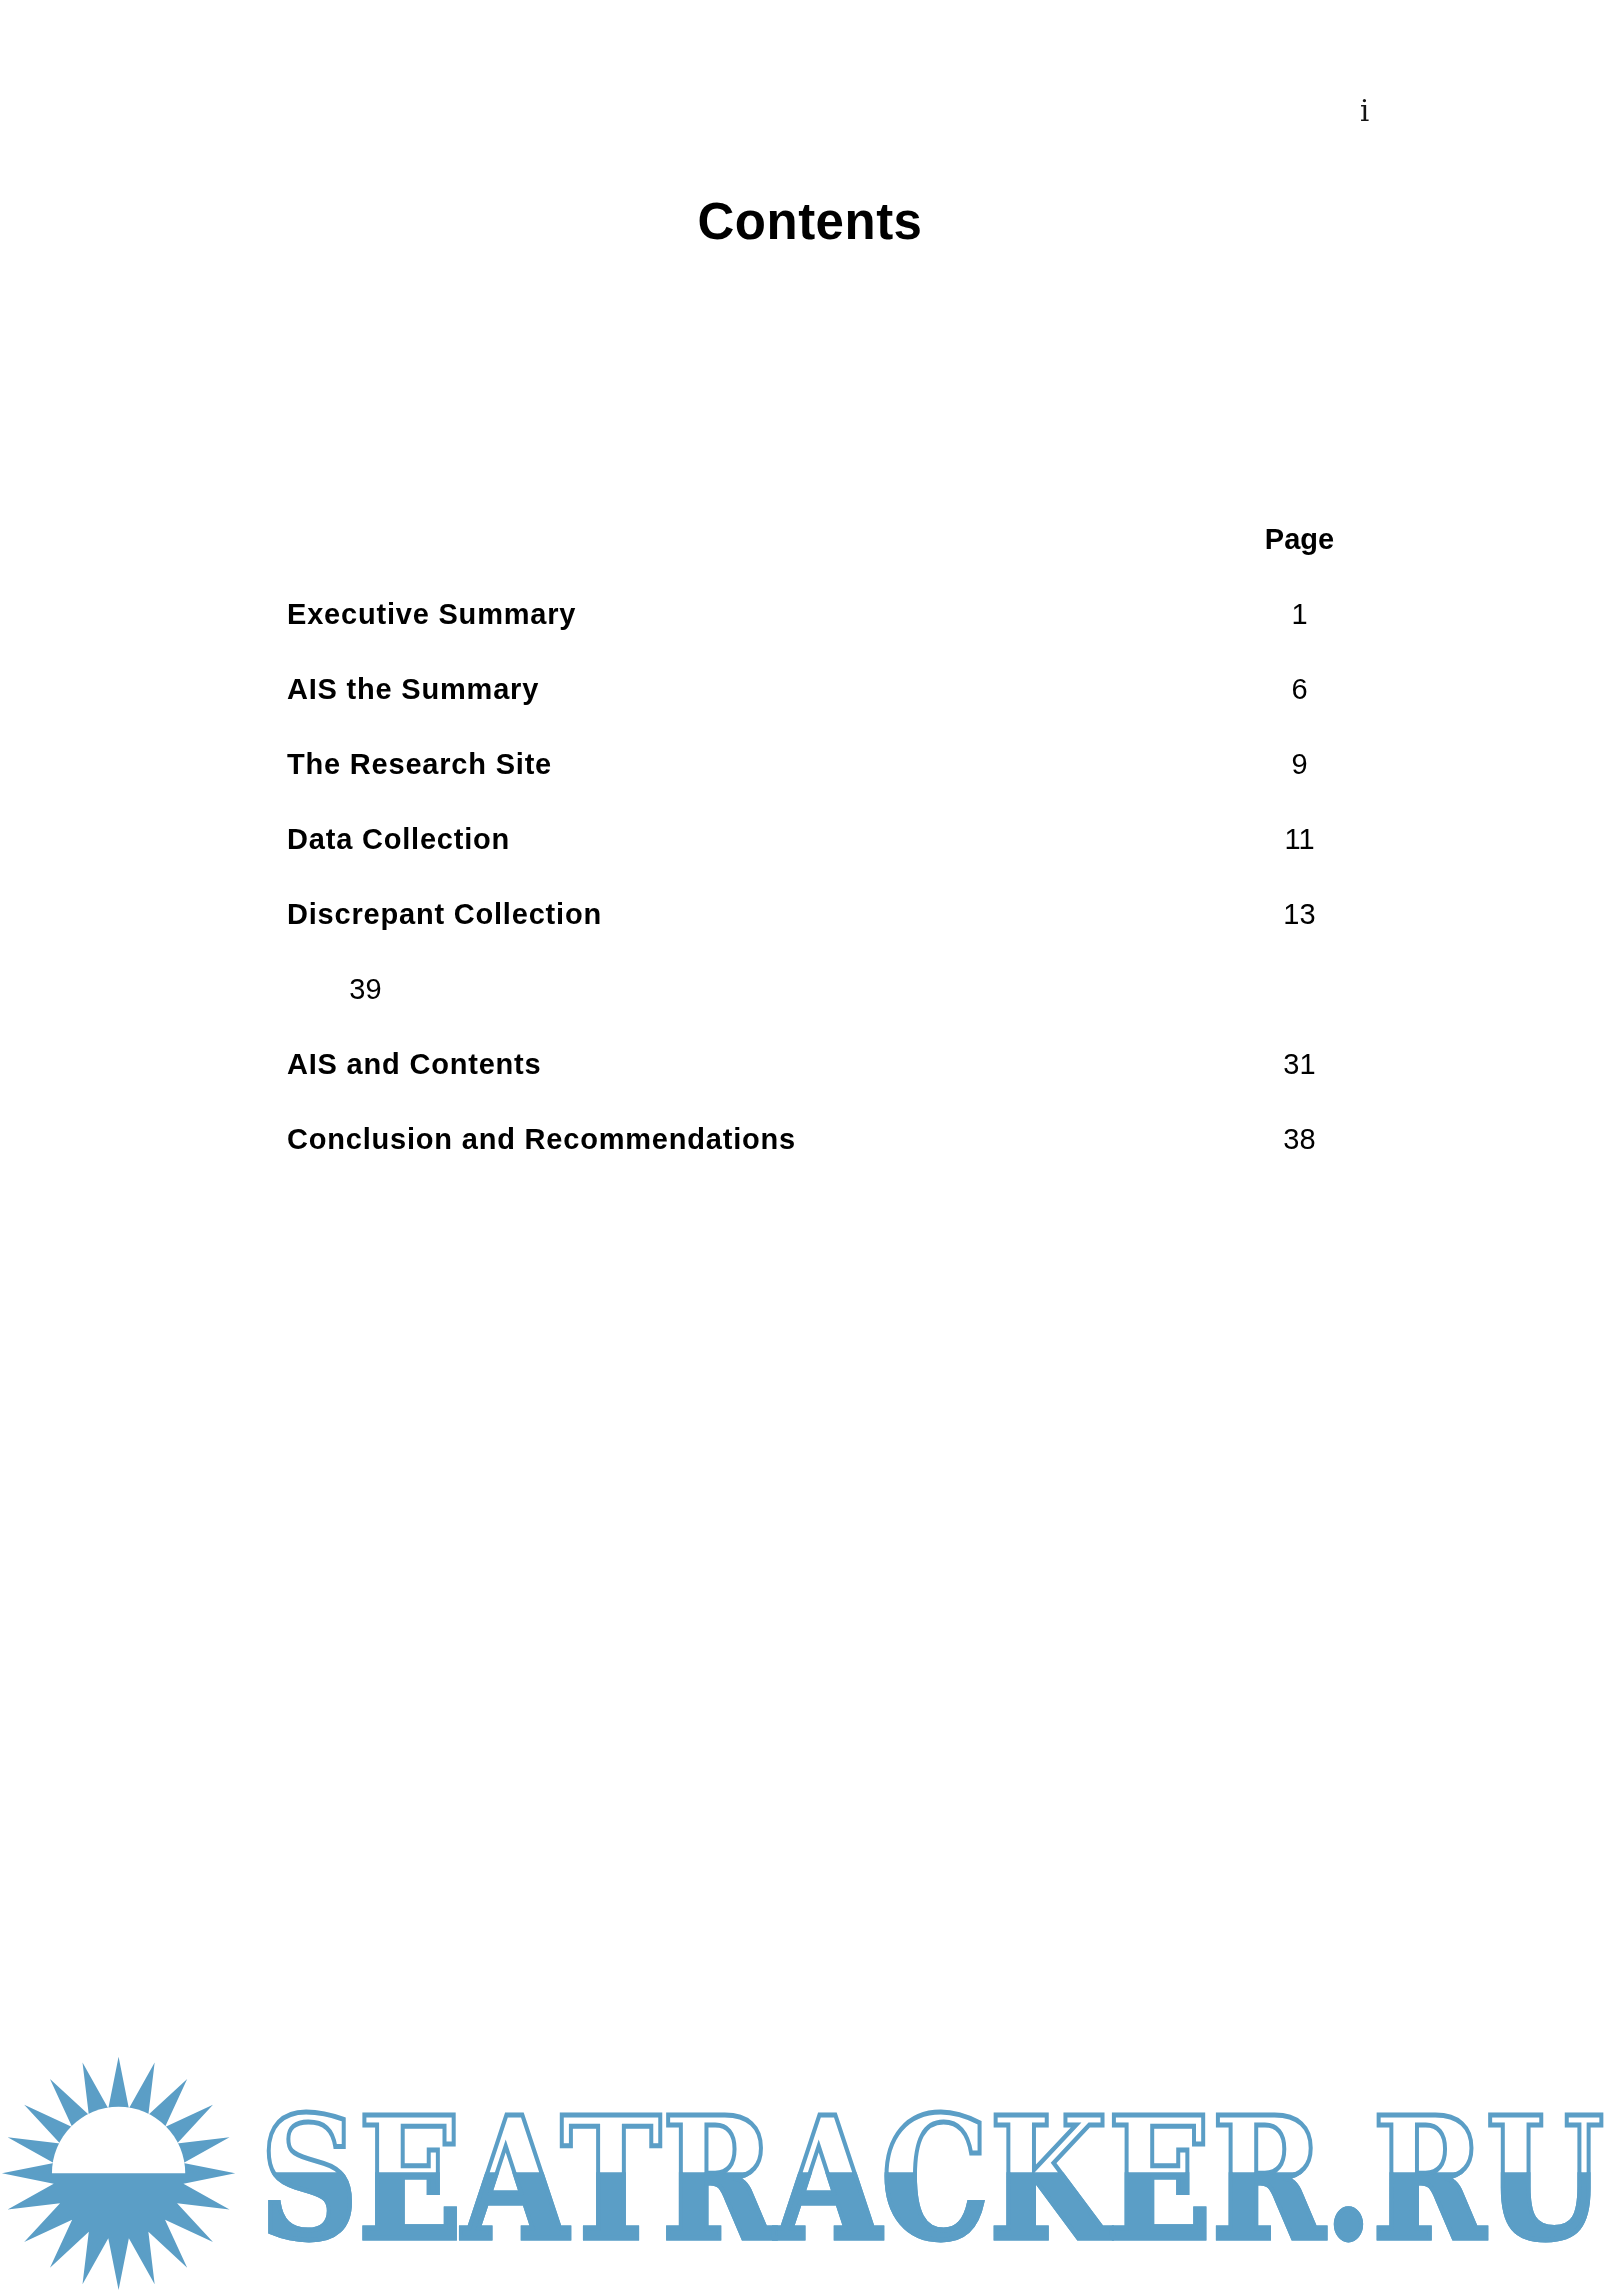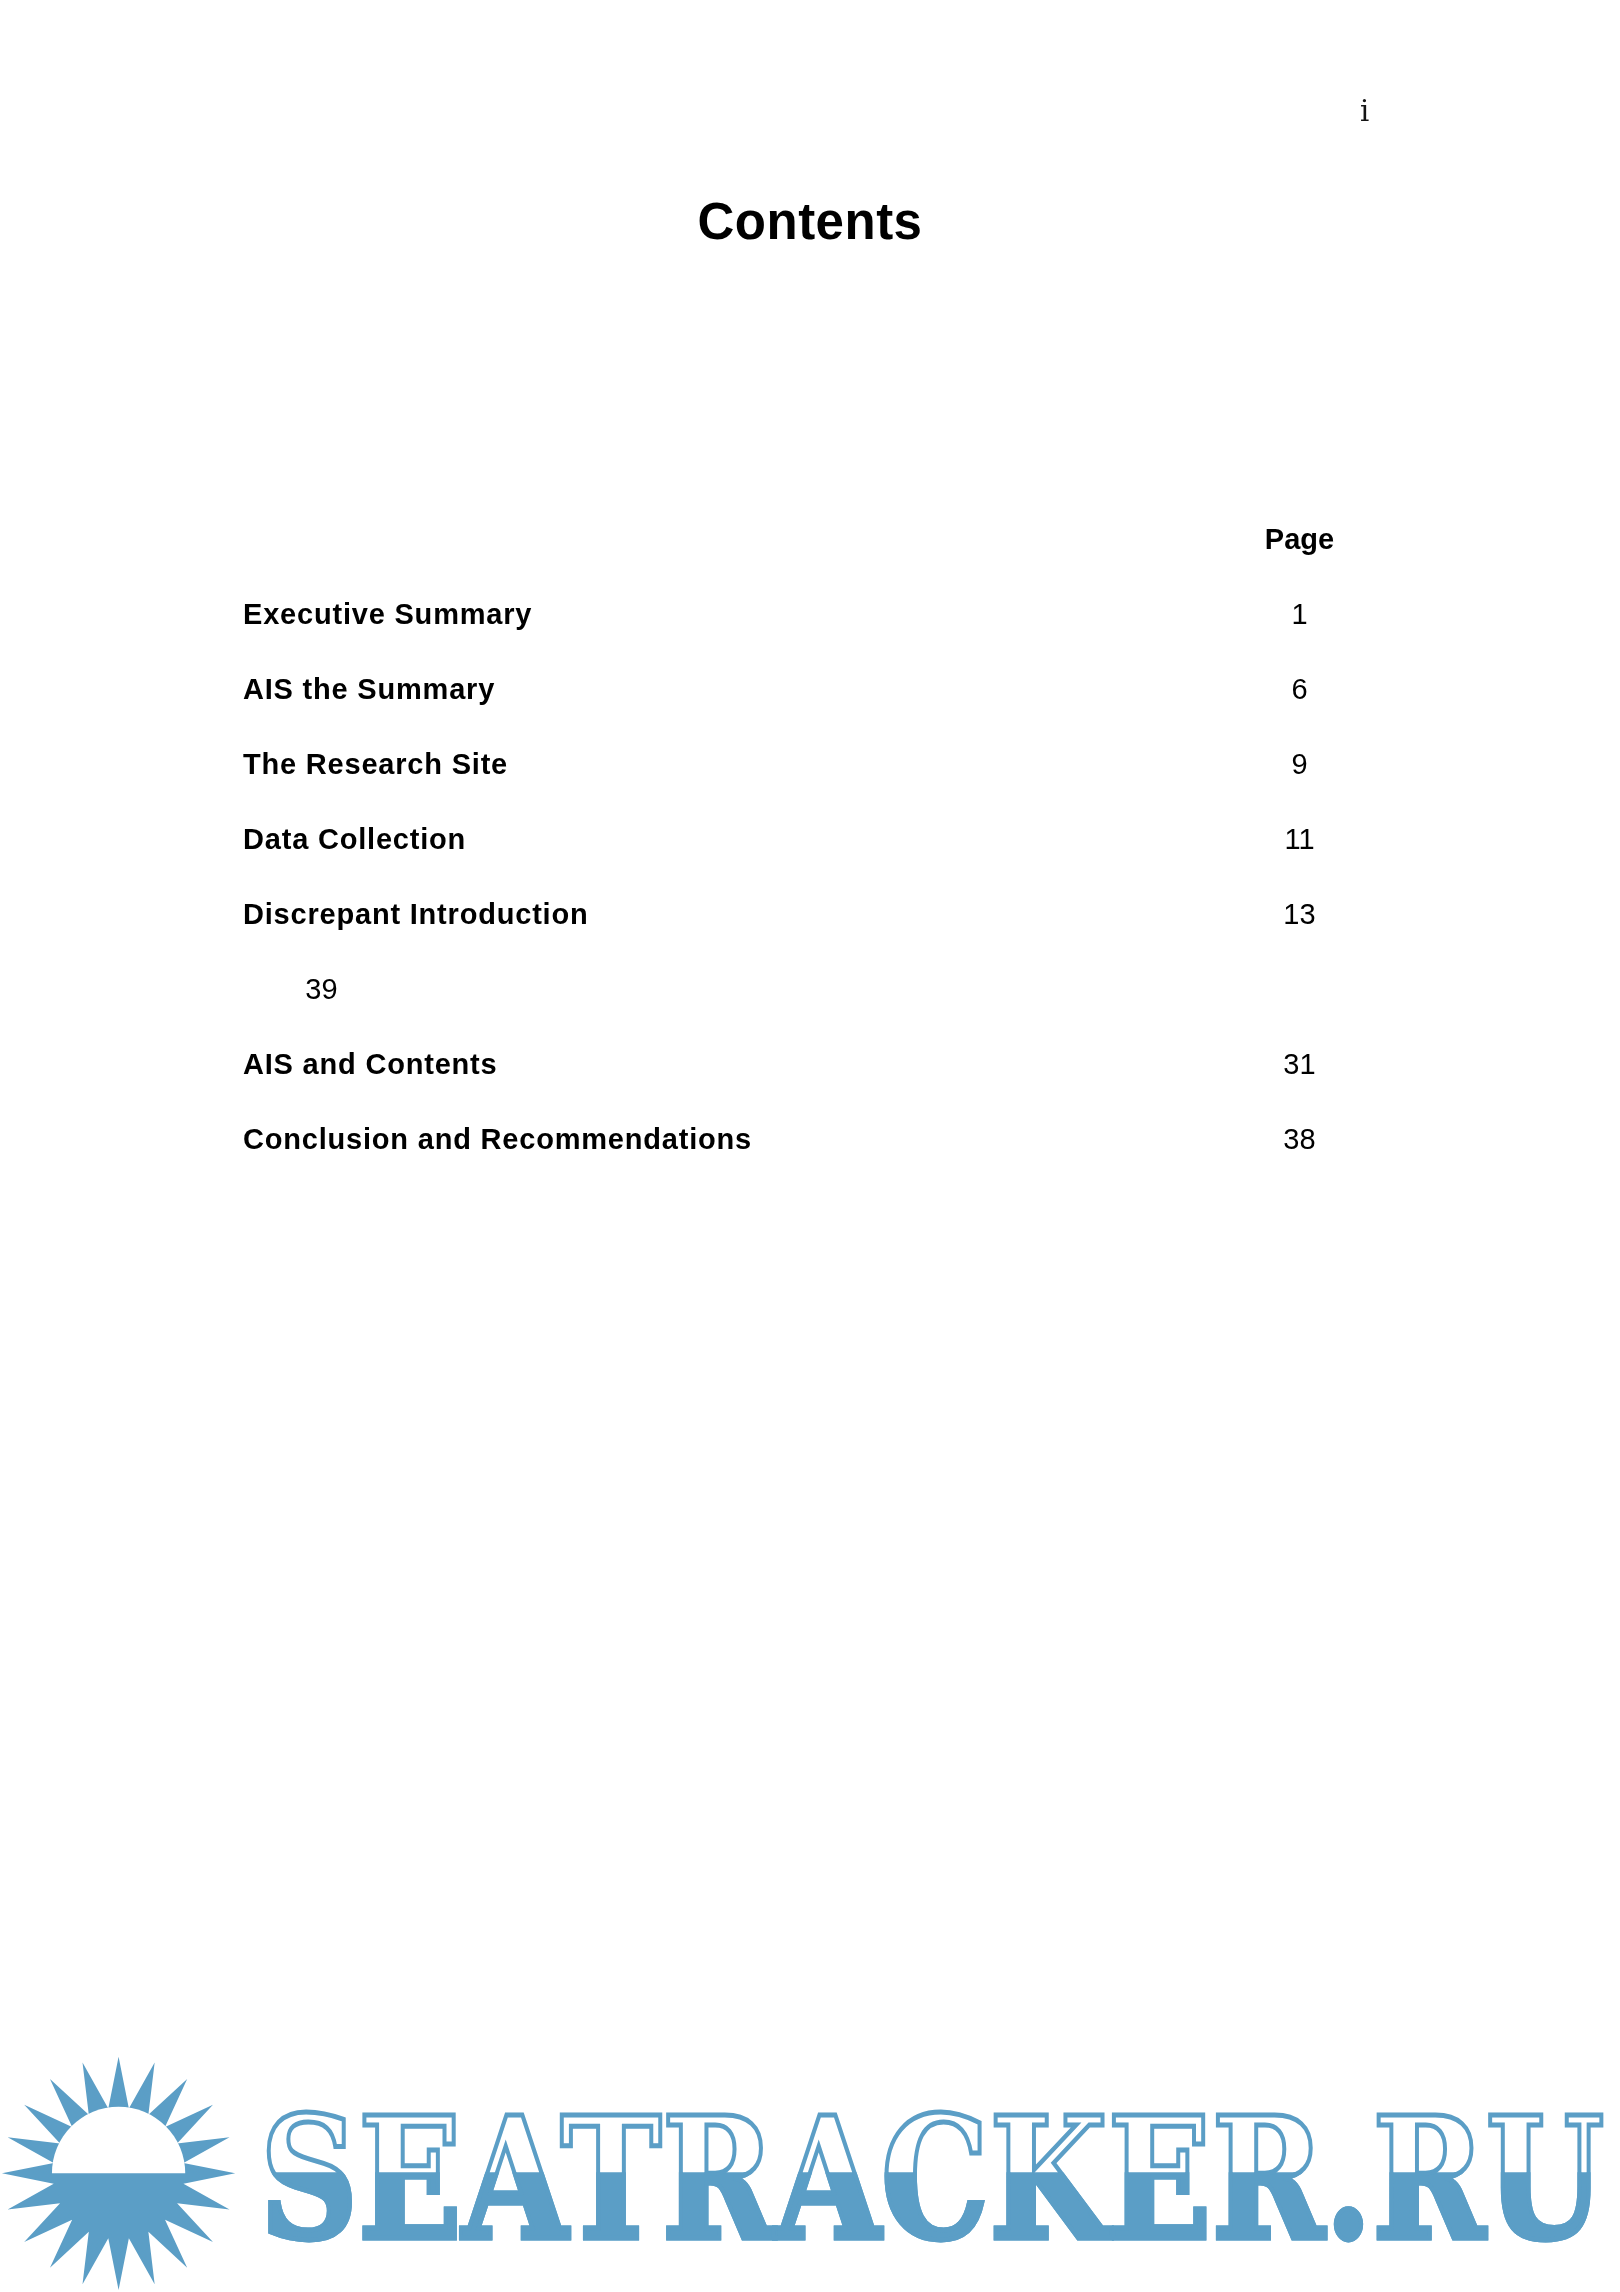--- a/index.html
+++ b/index.html
@@ -39,20 +39,21 @@
   .toc {
     position: absolute;
     top: 502px;
     left: 243px;
     width: 1135px;
   }
   .toc-row {
     display: flex;
     align-items: center;
     height: 75px;
+    margin-left: 44px;
   }
   .toc-label {
     flex: 1;
     font-size: 29px;
     font-weight: bold;
     letter-spacing: 0.8px;
     line-height: 35px;
     white-space: nowrap;
   }
   .toc-page {
@@ -120,21 +121,21 @@
     </div>
     <div class="toc-row">
       <span class="toc-label">The Research Site</span>
       <span class="toc-page">9</span>
     </div>
     <div class="toc-row">
       <span class="toc-label">Data Collection</span>
       <span class="toc-page">11</span>
     </div>
     <div class="toc-row">
-      <span class="toc-label">Discrepant Introduction</span>
+      <span class="toc-label">Discrepant Collection</span>
       <span class="toc-page">13</span>
     </div>
     <div class="toc-row">
       <span class="toc-page">39</span>
     </div>
     <div class="toc-row">
       <span class="toc-label">AIS and Contents</span>
       <span class="toc-page">31</span>
     </div>
     <div class="toc-row">

